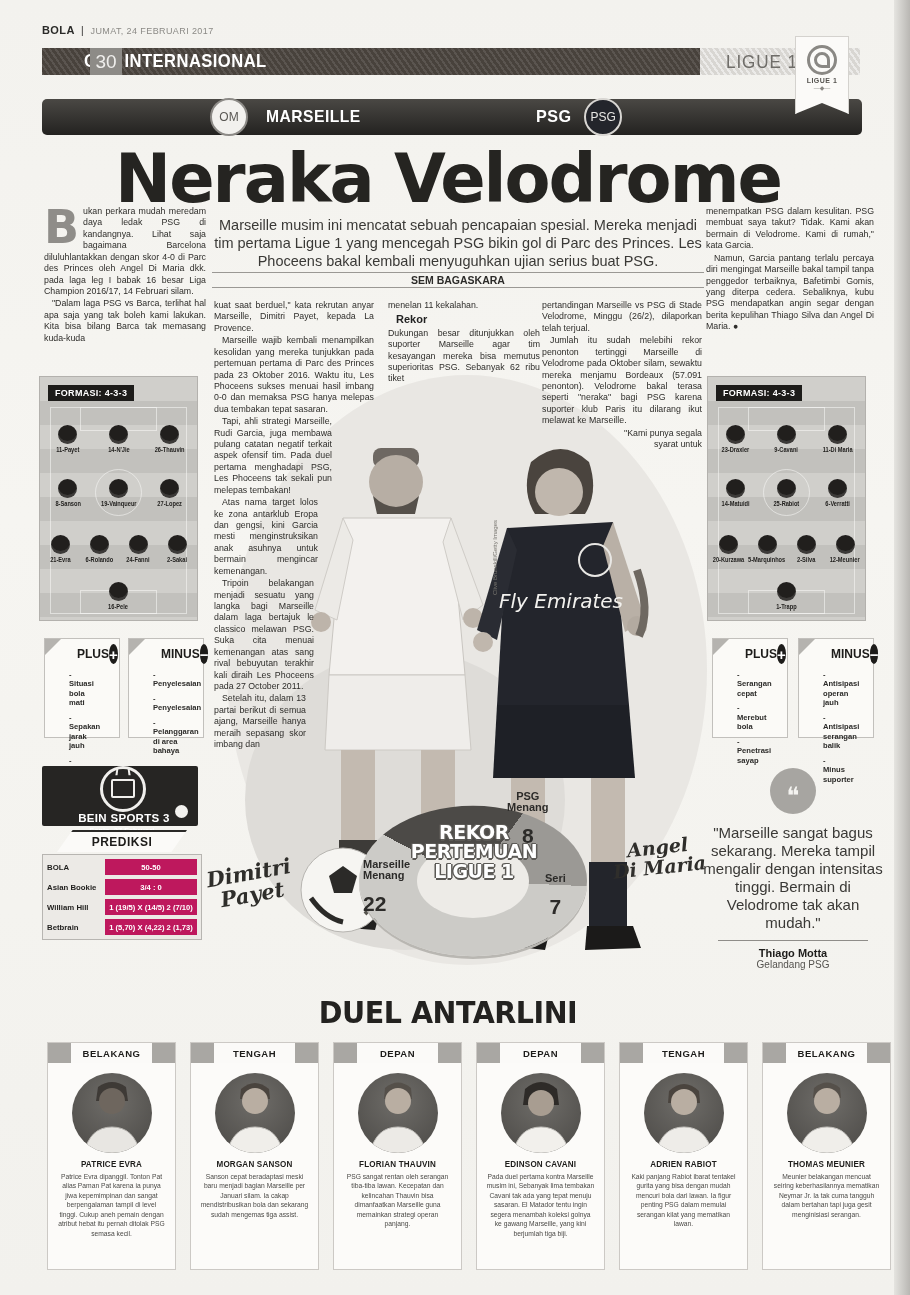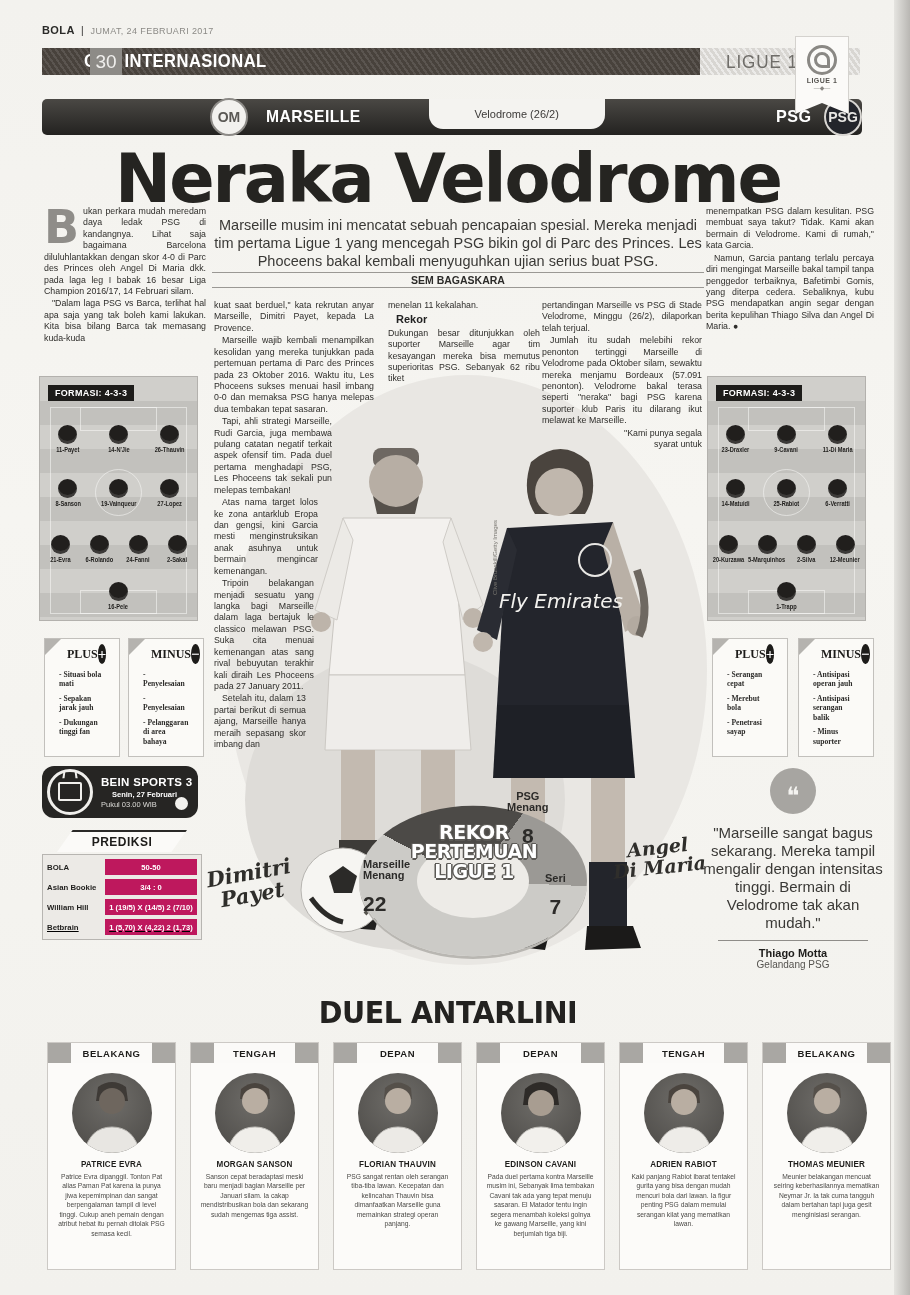--- a/index.html
+++ b/index.html
@@ -23,21 +23,21 @@
   .leaguebar span{color:#6f6d69;font-size:19px;letter-spacing:1px;margin-right:58px;transform:scaleX(.9);}
   .ribbon{left:795px;top:36px;width:52px;height:76px;background:#fbfaf8;border:1px solid #d4d2ce;
      clip-path:polygon(0 0,100% 0,100% 100%,50% 86%,0 100%);z-index:4;text-align:center;}
   .ribbon .swirl{width:24px;height:24px;border:3px solid #8a8884;border-radius:50%;margin:8px auto 2px;position:relative;}
   .ribbon .swirl::after{content:"";position:absolute;left:4px;top:4px;width:10px;height:10px;border:3px solid #8a8884;border-radius:50% 50% 0 50%;}
   .ribbon .rlbl{font-size:7px;font-weight:bold;color:#55534f;letter-spacing:.5px;}
   .ribbon .dash{font-size:6px;color:#8a8884;}
 
   
   .matchbar{left:42px;top:99px;width:820px;height:36px;background:linear-gradient(180deg,#4a4844,#232220);border-radius:5px;display:flex;align-items:center;}
-  .clublogo{width:34px;height:34px;border-radius:50%;background:#f2f1ee;border:2px solid #8d8b87;display:flex;align-items:center;justify-content:center;font-weight:bold;color:#5a5854;font-size:14px;flex:0 0 auto;}
+  .clublogo{width:34px;height:34px;border-radius:50%;background:#f2f1ee;border:2px solid #8d8b87;display:flex;align-items:center;justify-content:center;font-weight:normal;color:#5a5854;font-size:12px;flex:0 0 auto;}
   .clublogo.psg{background:#23252b;color:#e8e7e4;border-color:#d8d6d2;}
   .mb-home{color:#fff;font-size:17px;font-weight:bold;letter-spacing:.5px;margin-left:14px;transform:scaleX(.92);}
   .venuetab{margin-left:64px;width:210px;height:30px;background:#f4f3f0;border-radius:0 0 14px 14px;align-self:flex-start;display:flex;align-items:center;justify-content:center;color:#3c3a38;font-size:11px;}
   .mb-away{color:#fff;font-size:17px;font-weight:bold;letter-spacing:.5px;margin-left:170px;margin-right:12px;transform:scaleX(.95);}
 
   
   .headline{left:0;top:140px;width:896px;text-align:center;font-size:67px;font-weight:800;color:#252421;font-family:"DejaVu Sans",sans-serif;letter-spacing:-2px;}
   .standfirst{left:210px;top:216px;width:496px;text-align:center;font-size:14.5px;line-height:1.25;color:#3a3936;}
   .bylinebox{left:212px;top:272px;width:492px;border-top:1px solid #9a9894;border-bottom:1px solid #9a9894;text-align:center;font-size:10.5px;font-weight:bold;color:#2c2b29;padding:1px 0;}
 
@@ -75,47 +75,47 @@
   .formbox{width:157px;height:243px;background:repeating-linear-gradient(180deg,#cfcecา 0,#cfceca 24px,#c3c2be 24px,#c3c2be 48px);outline:1px solid #b3b1ad;}
   .formbox{background:repeating-linear-gradient(180deg,#d0cfcb 0 24px,#c2c1bd 24px 48px);}
   .pitchline{position:absolute;border:1px solid rgba(250,250,248,.55);}
   .formhead{position:absolute;left:8px;top:8px;background:#1d1c1a;color:#fff;font-size:9px;font-weight:bold;padding:3px 7px;letter-spacing:.3px;z-index:2;}
   .frow{position:absolute;left:0;width:100%;display:flex;justify-content:space-evenly;}
   .fplayer{display:flex;flex-direction:column;align-items:center;width:46px;}
   .fdot{width:19px;height:19px;border-radius:50%;background:#211f1d;box-shadow:inset 0 -3px 0 rgba(255,255,255,.12);}
   .fname{font-size:6.3px;font-weight:bold;color:#1e1d1b;margin-top:2px;white-space:nowrap;transform:scaleX(.9);}
 
   
-  .pmbox{width:76px;height:119px;background:#fbfaf7;border:1px solid #c2c0bc;padding:5px 14px;box-sizing:border-box;font-family:Liberation Serif, serif;}
+  .pmbox{width:76px;height:100px;background:#fbfaf7;border:1px solid #c2c0bc;padding:5px 24px;box-sizing:border-box;}
   .pmbox::before{content:"";position:absolute;left:0;top:0;border-style:solid;border-width:16px 16px 0 0;border-color:#b5b3af transparent transparent transparent;}
   .pmhead{display:flex;align-items:center;justify-content:space-between;}
   .pmtitle{font-size:12px;font-weight:bold;color:#1d1c1a;margin-left:8px;}
   .pmcirc{width:20px;height:20px;border-radius:50%;background:#1d1c1a;color:#fff;font-size:15px;font-weight:bold;display:flex;align-items:center;justify-content:center;line-height:1;}
   .pmlist{margin:6px 0 0 0;padding:0;list-style:none;font-size:7.6px;font-weight:bold;color:#2c2b29;line-height:1.25;}
   .pmlist li{margin-bottom:5px;}
   .pmlist li::before{content:"- ";}
 
   
-  .tvbox{left:42px;top:766px;width:156px;height:52px;background:#262523;border-radius:12px;display:flex;align-items:center;}
+  .tvbox{left:42px;top:766px;width:156px;height:60px;background:#262523;border-radius:2px;display:flex;align-items:center;flex-direction:column;}
   .tvcirc{width:40px;height:40px;border-radius:50%;border:3px solid #f0efec;margin-left:5px;position:relative;flex:0 0 auto;}
   .tvscreen{position:absolute;left:8px;top:10px;width:20px;height:15px;border:2px solid #f0efec;border-radius:2px;}
   .tvant{position:absolute;left:13px;top:-1px;width:10px;height:7px;border-left:2px solid #f0efec;border-right:2px solid #f0efec;transform:perspective(10px) rotateX(14deg);}
   .tvtext{margin-left:8px;color:#fff;}
   .tvchan{font-size:11.5px;font-weight:bold;letter-spacing:.3px;}
   .tvday{font-size:7.5px;font-weight:bold;margin-top:2px;margin-left:11px;}
   .tvtime{font-size:7.5px;color:#dddcd8;margin-top:1px;}
   .tvdot{position:absolute;right:10px;bottom:8px;width:13px;height:13px;border-radius:50%;background:#f2f1ee;}
 
   
   .predbox{left:42px;top:830px;width:160px;}
   .predhead{height:20px;background:#fbfaf8;border-top:2px solid #2a2927;clip-path:polygon(12% 0,100% 0,88% 100%,0 100%);
      display:flex;align-items:center;justify-content:center;font-size:12px;font-weight:bold;color:#1d1c1a;letter-spacing:.5px;width:130px;margin-left:15px;}
   .predtable{margin-top:2px;border:1px solid #b7b5b1;background:#eceae6;padding:4px;}
   .predrow{display:flex;margin-bottom:4px;align-items:stretch;}
-  .predrow:last-child{margin-bottom:0;text-decoration:underline;}
+  .predrow:last-child{margin-bottom:0;}
   .predlabel{flex:0 0 58px;font-size:7.8px;font-weight:bold;color:#1f1e1c;display:flex;align-items:center;}
   .predval{flex:1;background:#be185d;color:#fff;font-size:7.6px;font-weight:bold;display:flex;align-items:center;justify-content:center;height:16px;white-space:nowrap;}
 
   
   .quotebox{left:700px;top:768px;width:186px;text-align:center;}
   .qcirc{width:46px;height:46px;border-radius:50%;background:#a7a5a1;margin:0 auto 10px;display:flex;align-items:center;justify-content:center;}
   .qglyph{color:#f4f3f0;font-size:24px;line-height:0;margin-top:10px;}
   .qtext{font-size:15px;line-height:1.2;color:#3a3936;}
   .qrule{width:150px;border-top:1px solid #8f8d89;margin:8px auto 6px;}
   .qauthor{font-size:11px;font-weight:bold;color:#1d1c1a;}
@@ -150,23 +150,20 @@
   </div>
   <div class="abs ribbon">
     <div class="swirl"></div>
     <div class="rlbl">LIGUE 1</div>
     <div class="dash">—◆—</div>
   </div>
 
   <div class="abs matchbar">
     <div class="clublogo" style="margin-left:168px;">OM</div>
     <span class="mb-home">MARSEILLE</span>
-    <div class="venuetab">
-      <span>Velodrome (26/2)</span>
-    </div>
     <span class="mb-away">PSG</span>
     <div class="clublogo psg">PSG</div>
   </div>
 
   <div class="abs headline">Neraka Velodrome</div>
   <div class="abs standfirst">Marseille musim ini mencatat sebuah pencapaian spesial. Mereka menjadi tim pertama Ligue 1 yang mencegah PSG bikin gol di Parc des Princes. Les Phoceens bakal kembali menyuguhkan ujian serius buat PSG.</div>
   <div class="abs bylinebox">SEM BAGASKARA</div>
 
   <div class="abs photo">
     <svg width="485" height="612" viewBox="0 0 485 612">
@@ -224,21 +221,21 @@
 
   <div class="abs col" style="left:44px;top:206px;width:162px;">
     <p class="noind"><span class="dropcap">B</span><span>ukan perkara mudah meredam daya ledak PSG di kandangnya. Lihat saja bagaimana Barcelona diluluhlantakkan dengan skor 4-0 di Parc des Princes oleh Angel Di Maria dkk. pada laga leg I babak 16 besar Liga Champion 2016/17, 14 Februari silam.</span></p>
     <p>"Dalam laga PSG vs Barca, terlihat hal apa saja yang tak boleh kami lakukan. Kita bisa bilang Barca tak memasang kuda-kuda</p>
   </div>
   <div class="abs col" style="left:214px;top:300px;width:160px;z-index:1;">
     <p class="noind">kuat saat berduel," kata rekrutan anyar Marseille, Dimitri Payet, kepada La Provence.</p>
     <p>Marseille wajib kembali menampilkan kesolidan yang mereka tunjukkan pada pertemuan pertama di Parc des Princes pada 23 Oktober 2016. Waktu itu, Les Phoceens sukses menuai hasil imbang 0-0 dan memaksa PSG hanya melepas dua tembakan tepat sasaran.</p>
     <p style="width:118px;">Tapi, ahli strategi Marseille, Rudi Garcia, juga membawa pulang catatan negatif terkait aspek ofensif tim. Pada duel pertama menghadapi PSG, Les Phoceens tak sekali pun melepas tembakan!</p>
     <p style="width:104px;">Atas nama target lolos ke zona antarklub Eropa dan gengsi, kini Garcia mesti menginstruksikan anak asuhnya untuk bermain mengincar kemenangan.</p>
-    <p style="width:100px;">Tripoin belakangan menjadi sesuatu yang langka bagi Marseille dalam laga bertajuk le classico melawan PSG. Suka cita menuai kemenangan atas sang rival bebuyutan terakhir kali diraih Les Phoceens pada 27 January 2011.</p>
+    <p style="width:100px;">Tripoin belakangan menjadi sesuatu yang langka bagi Marseille dalam laga bertajuk le classico melawan PSG. Suka cita menuai kemenangan atas sang rival bebuyutan terakhir kali diraih Les Phoceens pada 27 October 2011.</p>
     <p style="width:92px;">Setelah itu, dalam 13 partai berikut di semua ajang, Marseille hanya meraih sepasang skor imbang dan</p>
   </div>
   <div class="abs col" style="left:388px;top:300px;width:152px;z-index:1;">
     <p class="noind">menelan 11 kekalahan.</p>
     <p class="subhead">Rekor</p>
     <p class="noind">Dukungan besar ditunjukkan oleh suporter Marseille agar tim kesayangan mereka bisa memutus superioritas PSG. Sebanyak 62 ribu tiket</p>
   </div>
   <div class="abs col" style="left:542px;top:300px;width:160px;z-index:1;">
     <p class="noind">pertandingan Marseille vs PSG di Stade Velodrome, Minggu (26/2), dilaporkan telah terjual.</p>
     <p>Jumlah itu sudah melebihi rekor penonton tertinggi Marseille di Velodrome pada Oktober silam, sewaktu mereka menjamu Bordeaux (57.091 penonton). Velodrome bakal terasa seperti "neraka" bagi PSG karena suporter klub Paris itu dilarang ikut melawat ke Marseille.</p>

